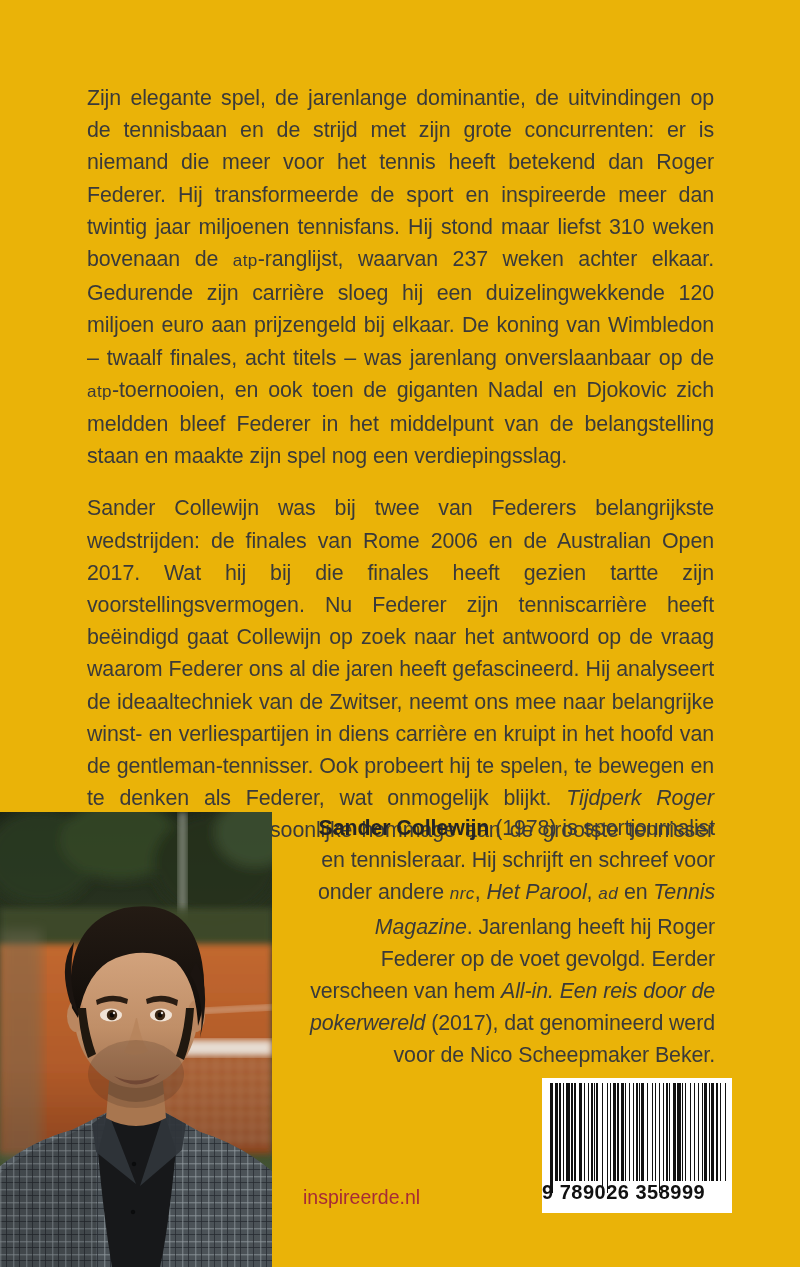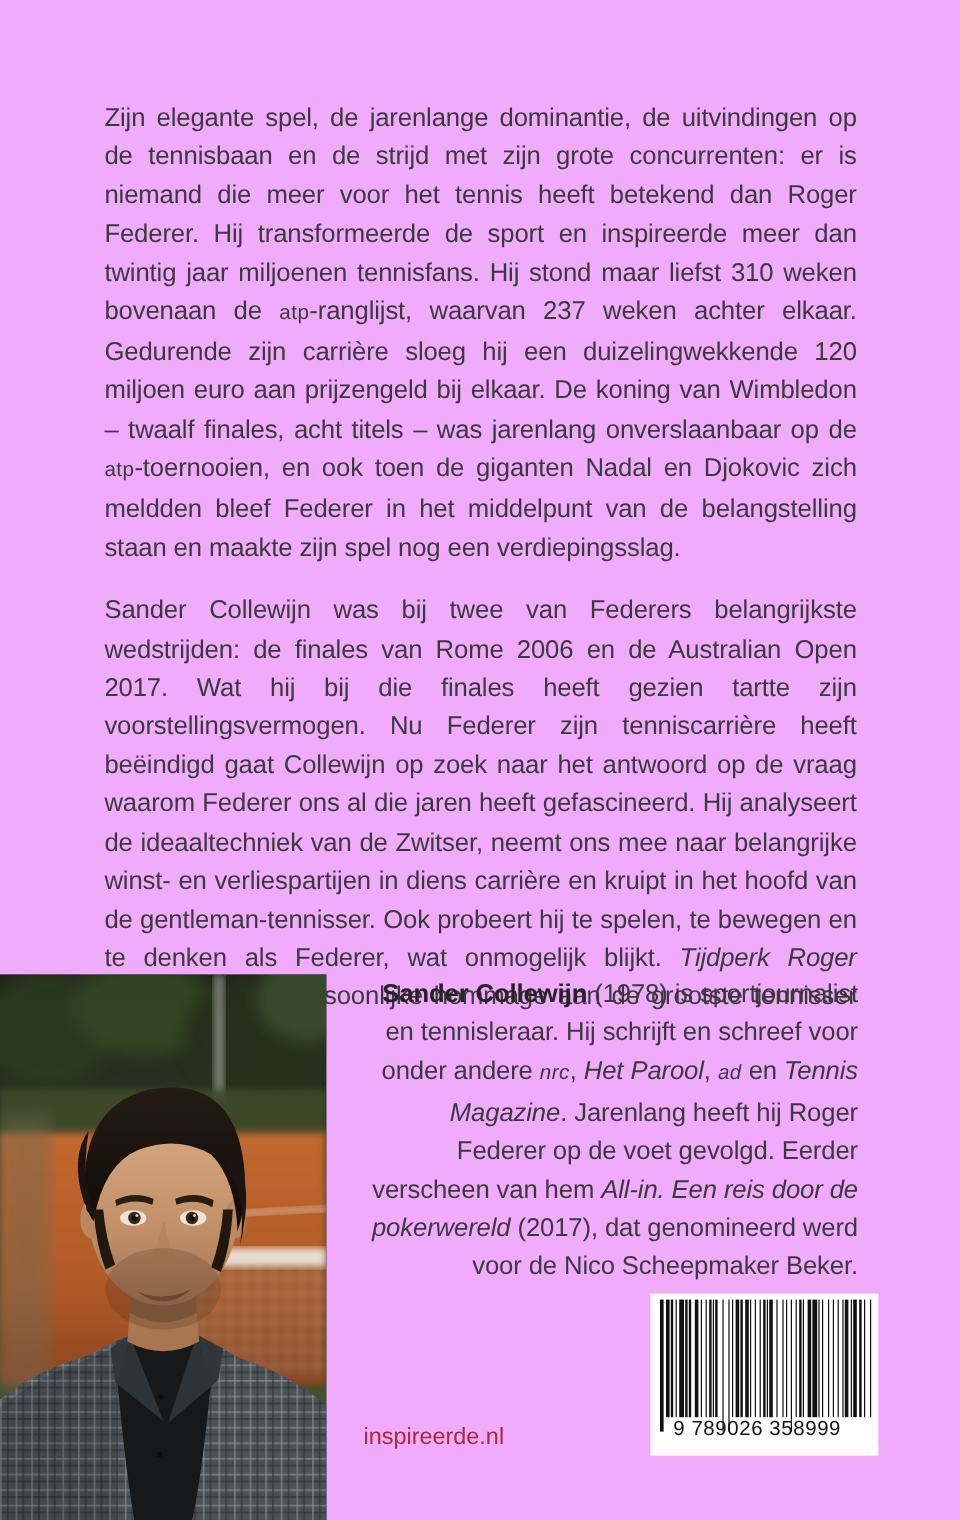--- a/index.html
+++ b/index.html
@@ -8,21 +8,21 @@
     padding: 0;
     background: #ffffff;
   }
   body {
     font-family: "Liberation Sans", sans-serif;
   }
   #cover {
     position: relative;
     width: 800px;
     height: 1267px;
-    background: #f0abfc;
+    background: #eab308;
     overflow: hidden;
   }
 
   
   .blurb {
     position: absolute;
     left: 87px;
     top: 82px;
     width: 627px;
     color: #3a3a3a;
@@ -102,26 +102,26 @@
     height: 110px;
   }
   #barcode .bars span {
     position: absolute;
     top: 0;
     background: #111111;
     height: 100%;
   }
   #barcode .digits {
     position: absolute;
-    left: 19px;
+    left: 0;
     top: 103px;
     width: 182px;
     font-family: "Liberation Sans", sans-serif;
-    font-size: 17px;
-    font-weight: 400;
+    font-size: 20px;
+    font-weight: 700;
     color: #111111;
     letter-spacing: 0.5px;
     white-space: nowrap;
   }
 </style>
 </head>
 <body>
 
 <div id="cover">
 

